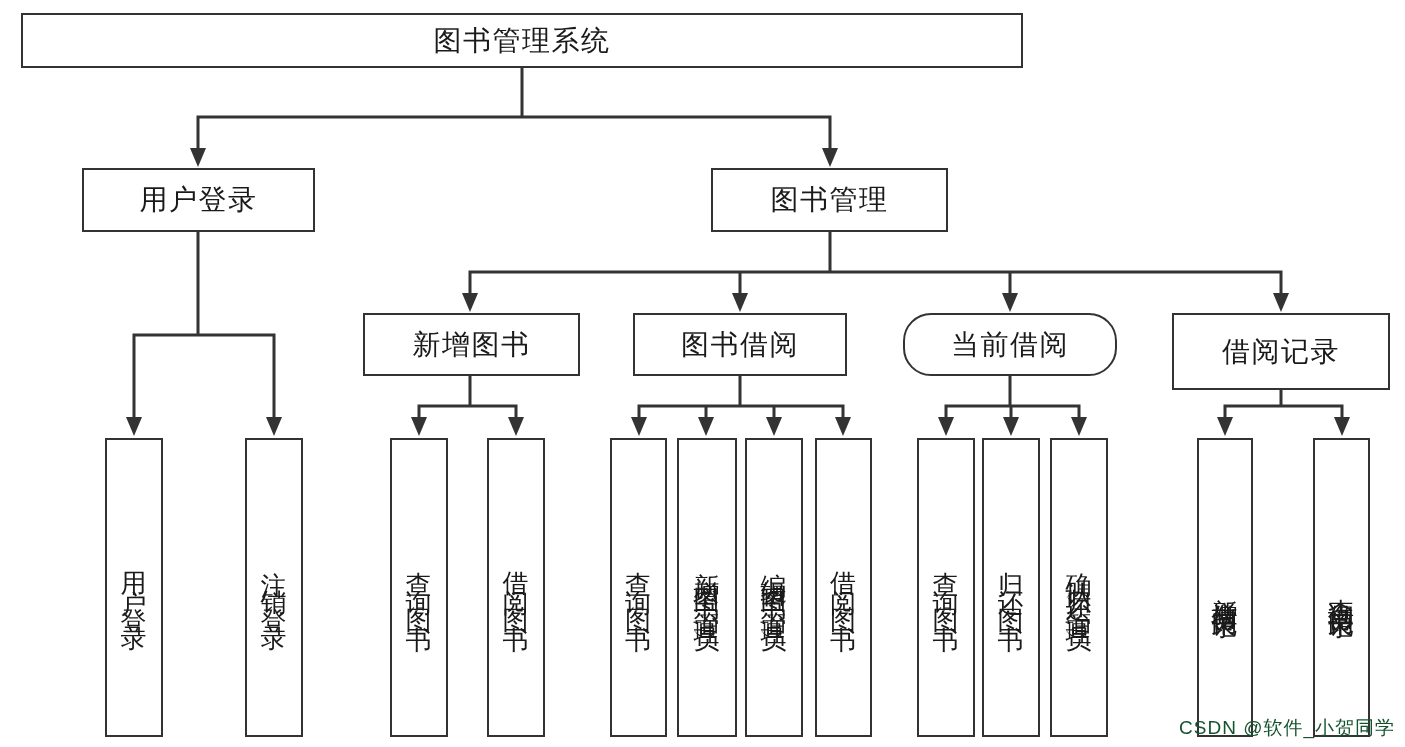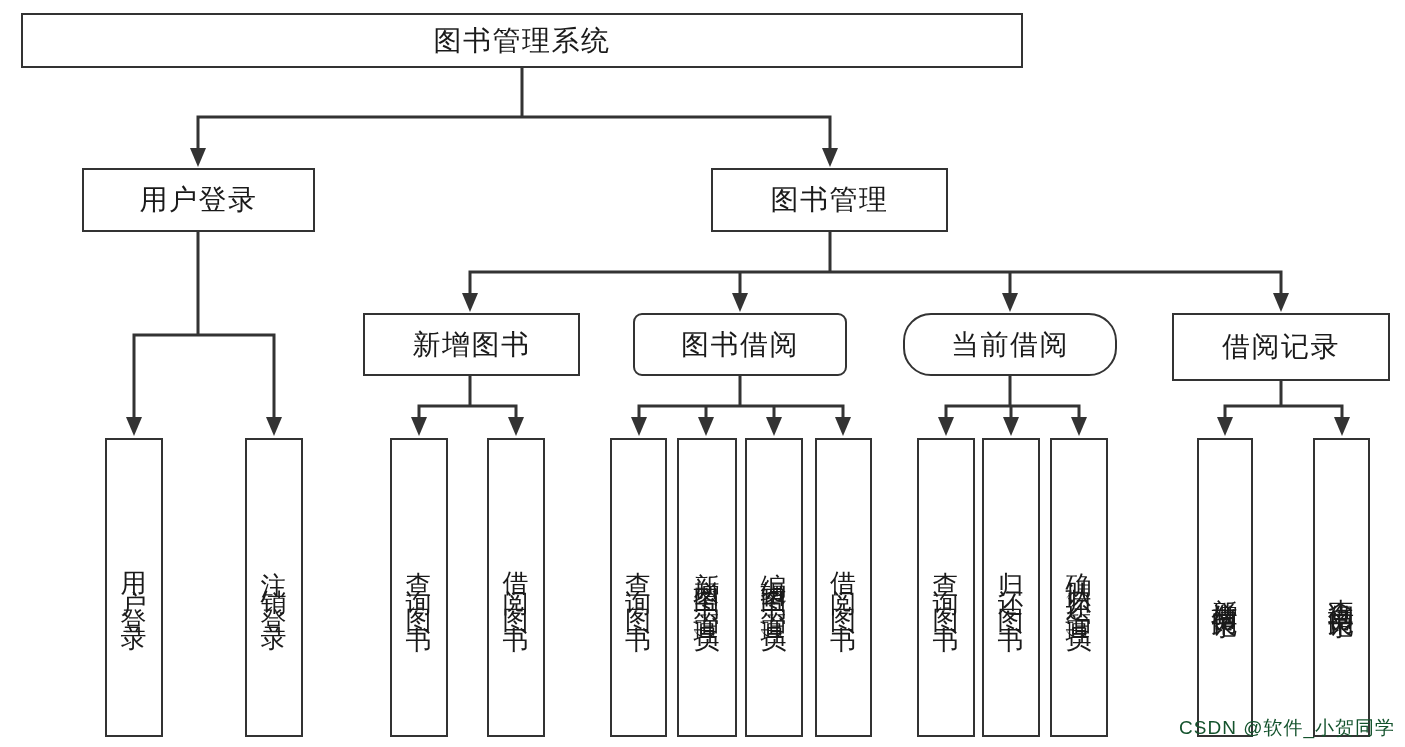--- a/index.html
+++ b/index.html
@@ -67,27 +67,27 @@
   <div class="box hbox" style="left:82px;top:168px;width:233px;height:64px;">
     <span>用户登录</span>
   </div>
   <div class="box hbox" style="left:711px;top:168px;width:237px;height:64px;text-align:center;">
     <span>图书管理</span>
   </div>
 
   <div class="box hbox" style="left:363px;top:313px;width:217px;height:63px;">
     <span>新增图书</span>
   </div>
-  <div class="box hbox" style="left:633px;top:313px;width:214px;height:63px;border-radius:9px;">
+  <div class="box hbox" style="left:633px;top:313px;width:214px;height:63px;">
     <span>图书借阅</span>
   </div>
   <div class="box hbox" style="left:903px;top:313px;width:214px;height:63px;border-radius:28px;">
     <span>当前借阅</span>
   </div>
-  <div class="box hbox" style="left:1172px;top:313px;width:218px;height:68px;">
+  <div class="box hbox" style="left:1172px;top:313px;width:218px;height:77px;">
     <span>借阅记录</span>
   </div>
 
   <div class="box leaf" style="left:105px;top:438px;width:58px;height:299px;">
     <span class="vtext ls4">用户登录</span>
   </div>
   <div class="box leaf" style="left:245px;top:438px;width:58px;height:299px;">
     <span class="vtext ls4">注销登录</span>
   </div>
 

